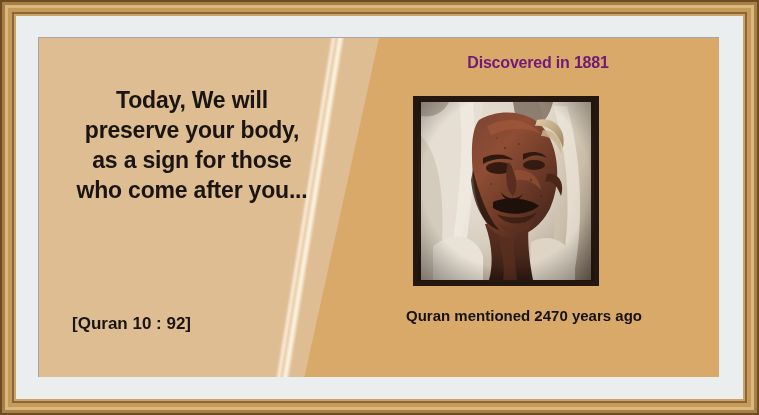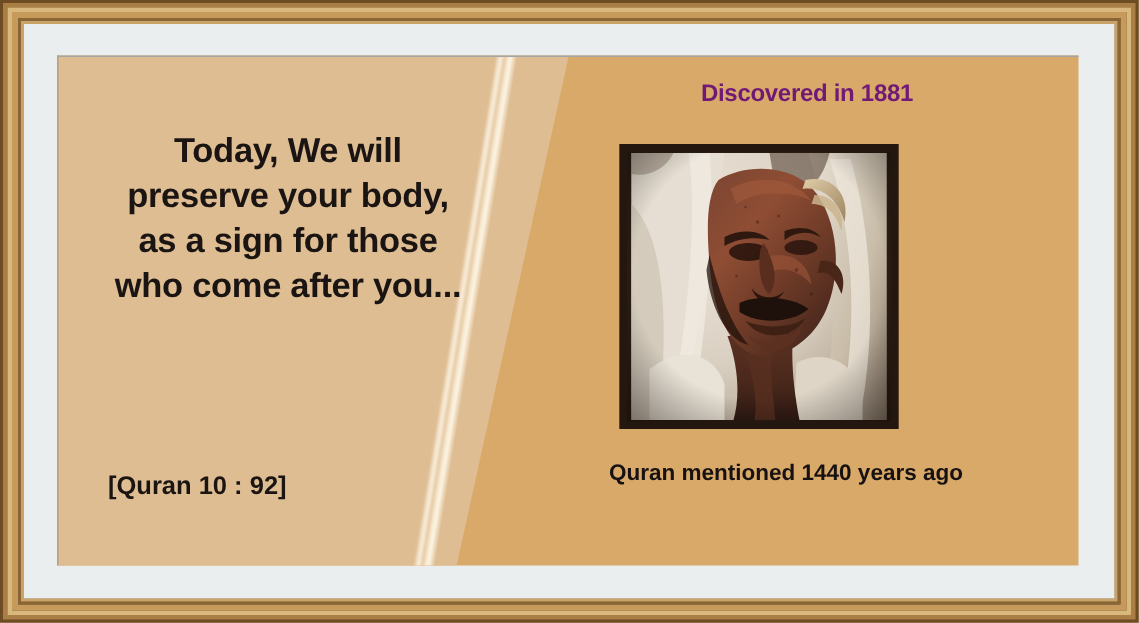--- a/index.html
+++ b/index.html
@@ -258,16 +258,16 @@
           <circle cx="84" cy="42" r="0.9"></circle>
             <circle cx="128" cy="100" r="1"></circle>
         </g>
 
         <rect x="0" y="0" width="186" height="190" fill="url(#vign)"></rect>
 
         <rect x="0.5" y="0.5" width="185" height="189" fill="none" stroke="#241710" stroke-width="9"></rect>
       </svg>
     </div>
 
-    <div class="caption">Quran mentioned 1440 years ago</div>
+    <div class="caption">Quran mentioned 2470 years ago</div>
 
   </div>
 </div>
 
 </body></html>

